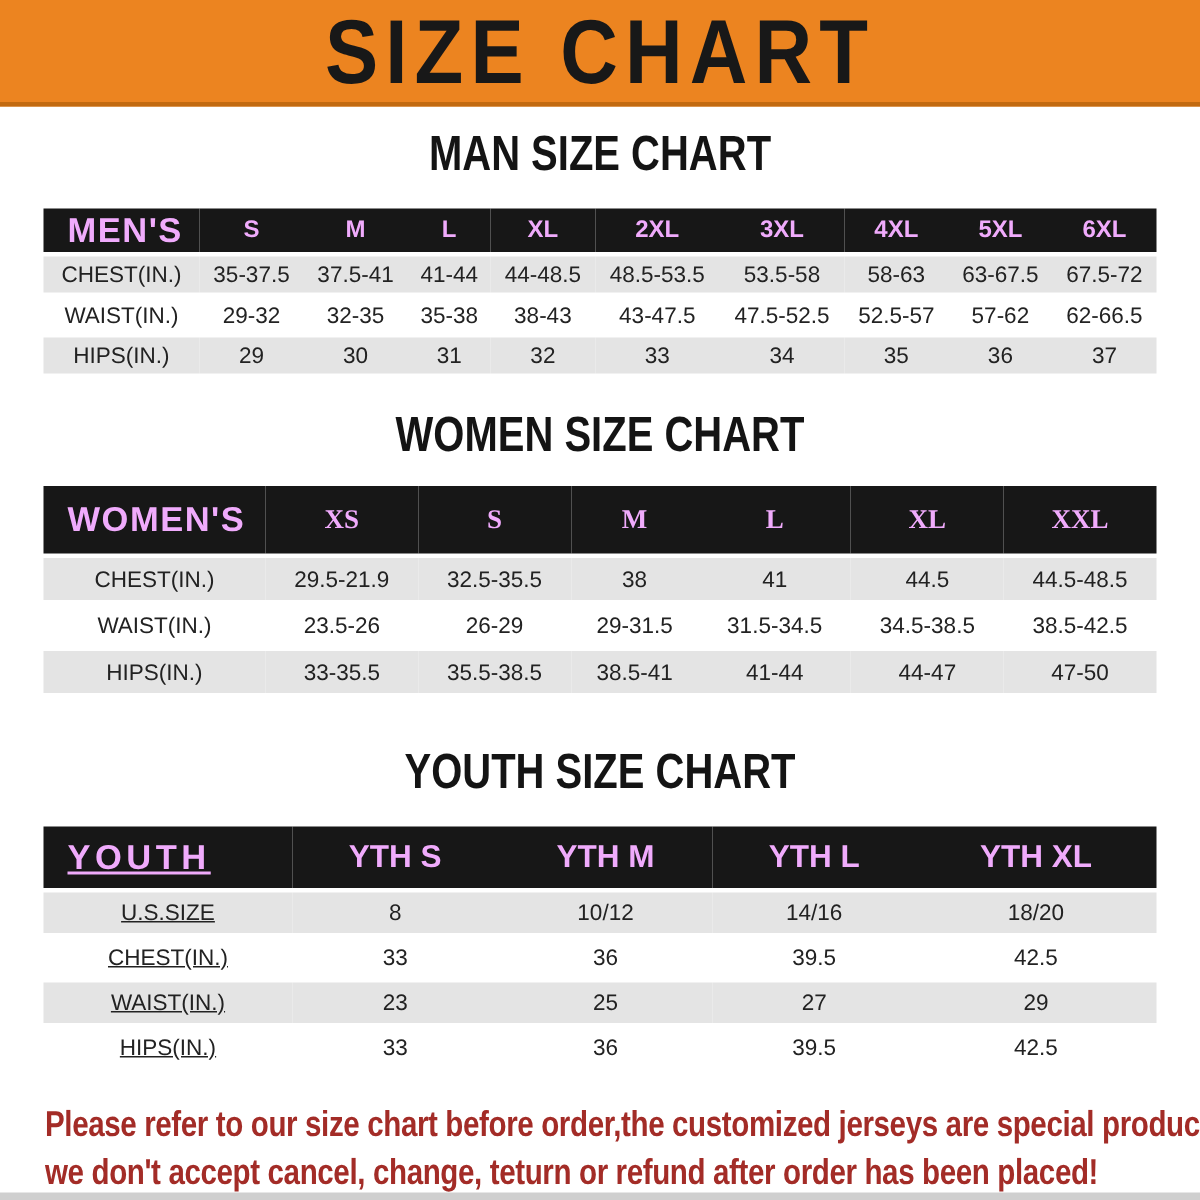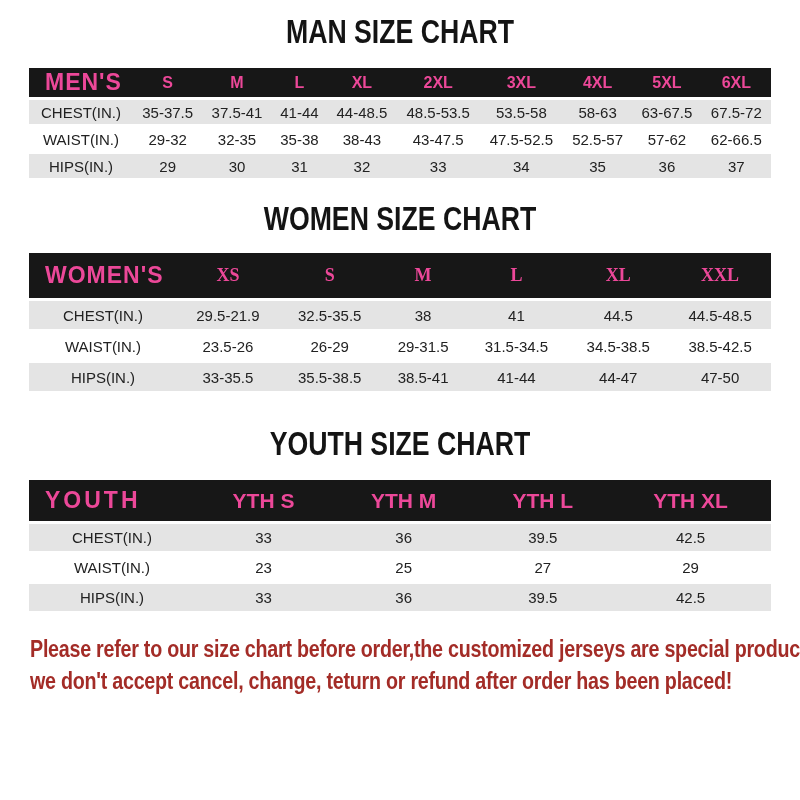--- a/index.html
+++ b/index.html
@@ -36,21 +36,21 @@
     letter-spacing:0;transform:scale(0.86,1.06);white-space:nowrap;
   }
   #sections section:nth-of-type(1) .section-heading{margin:14px 0 15px;}
   #sections section:nth-of-type(2) .section-heading{margin:20px 0 13px;}
   #sections section:nth-of-type(3) .section-heading{margin:32px 0 15px;}
 
   
   .size-table{
     width:742px;margin:0 auto;border-collapse:separate;border-spacing:0 3px;
   }
-  .size-table thead tr{background:var(--header-black);color:#ec4899;border-radius:11px;}
+  .size-table thead tr{background:var(--header-black);color:#f0abfc;border-radius:11px;}
   .size-table th,.size-table td{
     text-align:center;vertical-align:middle;padding:1px 6px;white-space:nowrap;
   }
   .corner{
     text-align:left !important;padding-left:16px !important;
     font-weight:800;font-size:23px;letter-spacing:1px;
   }
   .col-h{font-size:16px;font-weight:600;}
   .size-table tbody tr:nth-child(odd){background:var(--row-gray);}
   .size-table tbody tr:nth-child(even){background:var(--row-white);}
@@ -58,41 +58,44 @@
 
   #sections section:nth-of-type(1) thead tr{height:27px;}
   #sections section:nth-of-type(1) tbody tr{height:24px;}
   #sections section:nth-of-type(1) .label-col{width:104px;}
   #sections section:nth-of-type(2) thead tr{height:45px;}
   #sections section:nth-of-type(2) tbody tr{height:28px;}
   #sections section:nth-of-type(2) .label-col{width:148px;}
   #sections section:nth-of-type(2) .col-h{font-size:18px;font-family:Liberation Serif, serif;}
   #sections section:nth-of-type(3) thead tr{height:41px;}
   #sections section:nth-of-type(3) tbody tr{height:27px;}
-  #sections section:nth-of-type(3) .label-col{width:166px;}
+  #sections section:nth-of-type(3) .label-col{width:166px;text-decoration:underline;}
   #sections section:nth-of-type(3) .col-h{font-size:21px;}
   #sections section:nth-of-type(3) .corner{letter-spacing:3px;}
 
   
   .notice{margin-top:20px;padding-left:30px;}
   .notice p{
     margin:0 0 3px 0;font-size:24px;line-height:29px;font-weight:600;
     color:var(--notice-red);letter-spacing:-0.3px;white-space:nowrap;
     transform:scaleX(0.82);transform-origin:0 50%;
   }
 
   .bottom-bar{
     position:absolute;left:0;right:0;bottom:0;height:5px;background:#CFCFCF;
   }
 </style>
 </head>
 <body>
 
 <div class="page">
 
+  <header class="banner">
+    <h1>SIZE CHART</h1>
+  </header>
 
   <div id="sections">
   <section class="size-section">
     <h2 class="section-heading">MAN SIZE CHART</h2>
     <table class="size-table">
       <thead>
         <tr class="head-row">
               <th class="corner label-col">MEN'S</th>
               <th class="col-h">S</th>
               <th class="col-h">M</th>
@@ -199,20 +202,27 @@
         <tr class="head-row">
               <th class="corner label-col">YOUTH</th>
               <th class="col-h">YTH S</th>
               <th class="col-h">YTH M</th>
               <th class="col-h">YTH L</th>
               <th class="col-h">YTH XL</th>
             </tr>
       </thead>
       <tbody>
             <tr>
+              <td class="row-label label-col">U.S.SIZE</td>
+              <td class="cell">8</td>
+              <td class="cell">10/12</td>
+              <td class="cell">14/16</td>
+              <td class="cell">18/20</td>
+            </tr>
+            <tr>
               <td class="row-label label-col">CHEST(IN.)</td>
               <td class="cell">33</td>
               <td class="cell">36</td>
               <td class="cell">39.5</td>
               <td class="cell">42.5</td>
             </tr>
             <tr>
               <td class="row-label label-col">WAIST(IN.)</td>
               <td class="cell">23</td>
               <td class="cell">25</td>

